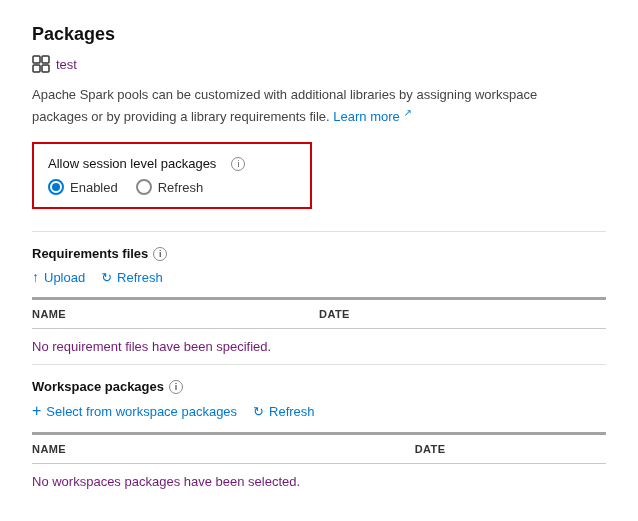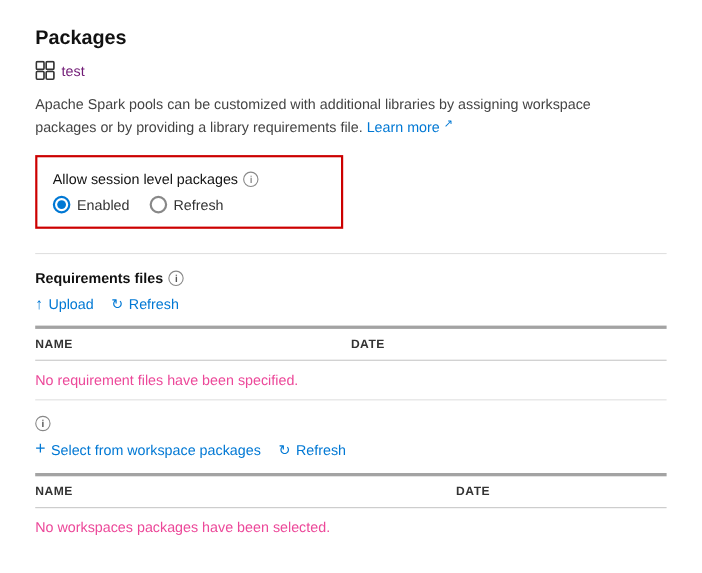--- a/index.html
+++ b/index.html
@@ -52,21 +52,21 @@
       display: inline-block;
       min-width: 280px;
     }
     .section-label {
       font-size: 13px;
       font-weight: 500;
       color: #111;
       margin-bottom: 8px;
       display: flex;
       align-items: center;
-      gap: 5px;
+      gap: 15px;
     }
     .info-icon {
       display: inline-flex;
       align-items: center;
       justify-content: center;
       width: 14px;
       height: 14px;
       border: 1px solid #888;
       border-radius: 50%;
       font-size: 9px;
@@ -157,21 +157,21 @@
     .col-label {
       font-size: 11px;
       font-weight: 700;
       color: #333;
       text-transform: uppercase;
       letter-spacing: 0.04em;
       padding: 2px 0;
     }
     .empty-row {
       padding: 10px 0 6px 0;
-      color: #ec4899;
+      color: #701a75;
       font-size: 13px;
     }
     .upload-icon {
       font-size: 14px;
       color: #0078d4;
     }
     .refresh-icon {
       font-size: 13px;
       color: #0078d4;
     }
@@ -254,20 +254,21 @@
       <span class="col-label">DATE</span>
     </div>
     <div class="empty-row">No requirement files have been specified.</div>
   </div>
 
   <hr class="divider">
 
   
   <div>
     <div class="section-header">
+      <span>Workspace packages</span>
       <span class="info-icon">i</span>
     </div>
     <div class="action-bar">
       <button class="action-btn">
         <span class="plus-icon">+</span>
         <span>Select from workspace packages</span>
       </button>
       <button class="action-btn">
         <span class="refresh-icon">↻</span>
         <span>Refresh</span>

